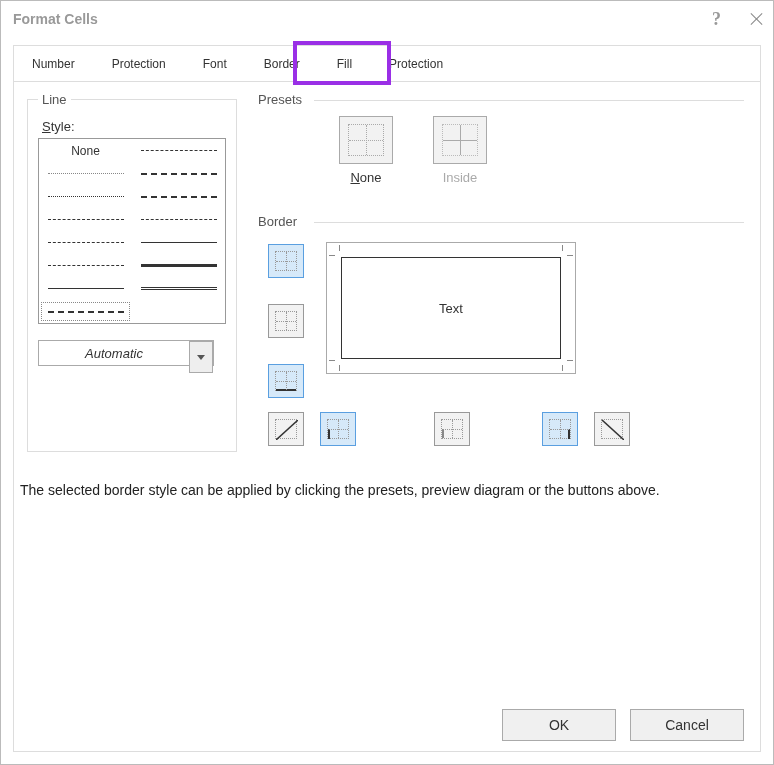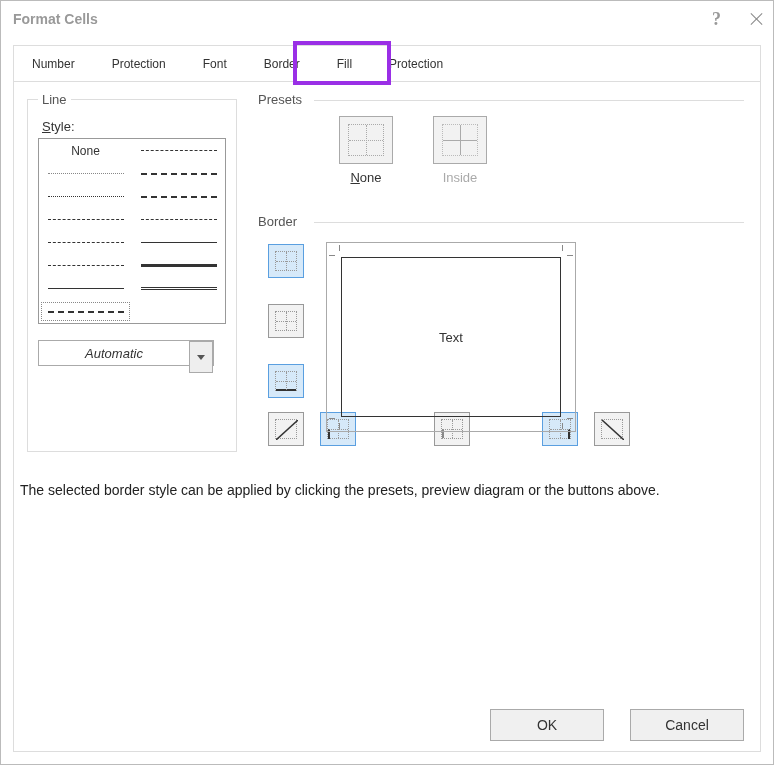--- a/index.html
+++ b/index.html
@@ -121,32 +121,32 @@
   .bicon.midh::before{content:"";position:absolute;left:0;right:0;top:50%;border-top:2px solid #888;}
   .bicon.bot::before{content:"";position:absolute;left:-1px;right:-1px;bottom:-1px;border-bottom:2px solid #333;}
   .bicon.left::before{content:"";position:absolute;top:-1px;bottom:-1px;left:-1px;border-left:2px solid #333;}
   .bicon.midv::before{content:"";position:absolute;top:0;bottom:0;left:50%;border-left:2px solid #888;}
   .bicon.right::before{content:"";position:absolute;top:-1px;bottom:-1px;right:-1px;border-right:2px solid #333;}
   .bicon.cross::after{content:"";position:absolute;left:50%;top:0;bottom:0;border-left:1px dotted #999;}
   .bicon.cross::before{content:"";position:absolute;top:50%;left:0;right:0;border-top:1px dotted #999;}
   .diagicon { width:22px;height:20px;border:1px dotted #999; position:relative;}
   .diag1 svg, .diag2 svg { position:absolute; left:0; top:0;}
   
-  .preview-wrap { position:absolute; left:312px; top:160px; width:250px; height:190px; border:1px solid #aaa; }
+  .preview-wrap { position:absolute; left:312px; top:160px; width:250px; height:132px; border:1px solid #aaa; }
   .preview-inner {
     position:absolute; left:14px; top:14px; right:14px; bottom:14px; border:1px solid #333;
     display:flex; align-items:center; justify-content:center; font-size:13px;
   }
   .tick { position:absolute; background:#888;}
   .tkh { height:1px; width:6px;}
   .tkv { width:1px; height:6px;}
   .hint {
     position:absolute; left:6px; top:400px; right:10px; font-size:14px; color:#222;
   }
-  .footer { position:absolute; right:16px; bottom:10px; display:flex; gap:26px;}
+  .footer { position:absolute; right:16px; bottom:10px; display:flex; gap:14px;}
   .btn {
     width:114px; height:32px; border:1px solid #aaa; background:#f0f0f0;
     display:flex; align-items:center; justify-content:center; font-size:14px;
   }
 </style>
 </head>
 <body>
 
 <div class="window">
   <div class="titlebar">

